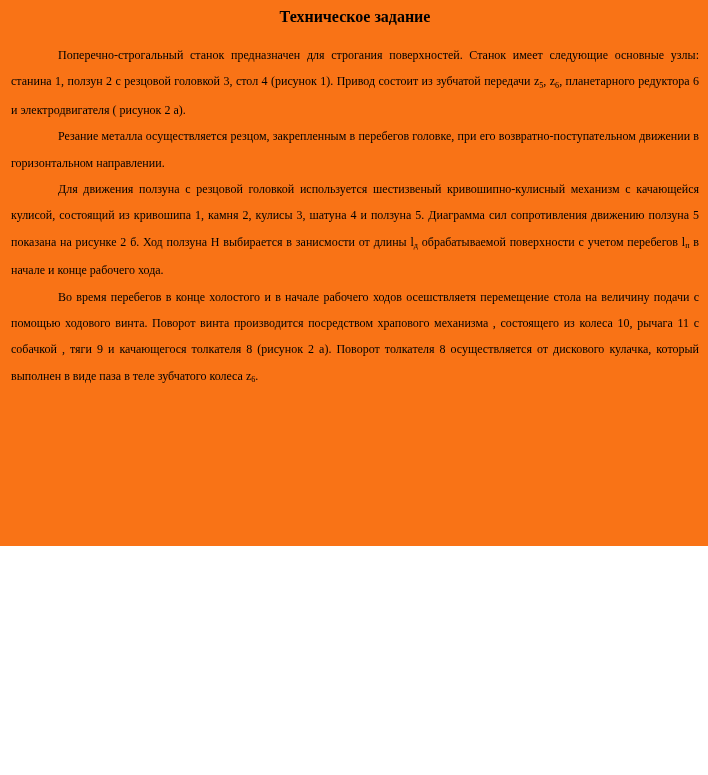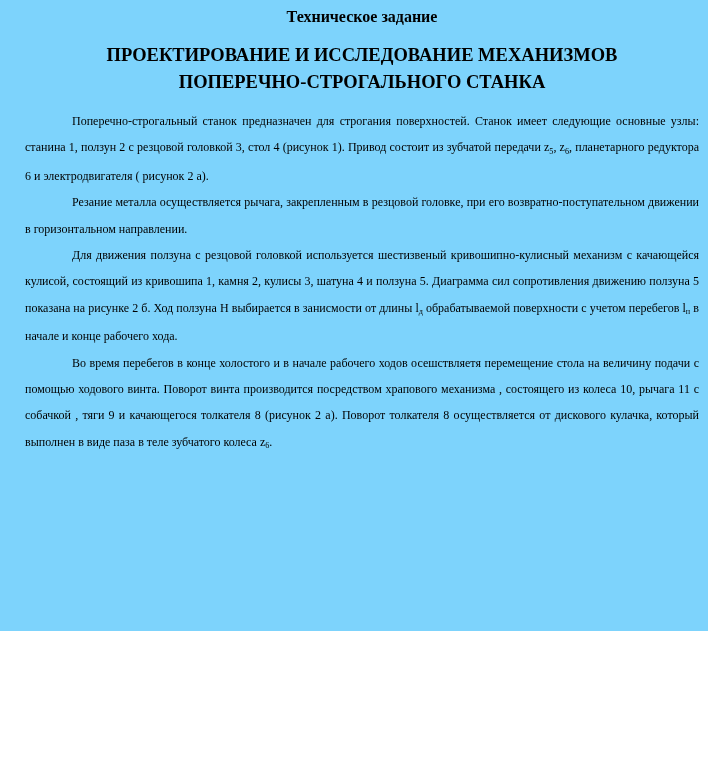--- a/index.html
+++ b/index.html
@@ -2,26 +2,26 @@
 <html><head>
 <meta charset="utf-8">
 <style>
   html, body {
     margin: 0;
     padding: 0;
     background: #ffffff;
   }
   .page {
     width: 708px;
-    height: 631px;
+    height: 546px;
     box-sizing: border-box;
-    background: #7dd3fc;
+    background: #f97316;
     color: #000000;
     font-family: "Liberation Serif", "DejaVu Serif", serif;
-    padding: 6px 9px 0 25px;
+    padding: 6px 9px 0 11px;
     overflow: hidden;
   }
   .doc-header {
     text-align: center;
     font-weight: bold;
     font-size: 16px;
     line-height: 22px;
     margin-bottom: 14px;
   }
   .doc-title {
@@ -43,24 +43,20 @@
     position: relative;
     top: 0.28em;
   }
 </style>
 </head>
 <body>
 
 <div class="page">
   <div class="doc-header">Техническое задание</div>
 
-  <div class="doc-title">
-    <div>ПРОЕКТИРОВАНИЕ И ИССЛЕДОВАНИЕ МЕХАНИЗМОВ</div>
-    <div>ПОПЕРЕЧНО-СТРОГАЛЬНОГО СТАНКА</div>
-  </div>
 
   <div class="doc-body" id="paragraphs">
       <p class="body-par"><span>Поперечно-строгальный станок предназначен для строгания поверхностей. Станок имеет следующие основные узлы: станина 1, ползун 2 с резцовой головкой 3, стол 4 (рисунок 1). Привод состоит из зубчатой передачи z</span><span class="sub">5</span><span>, z</span><span class="sub">6</span><span>, планетарного редуктора 6 и электродвигателя ( рисунок 2 а).</span></p>
-      <p class="body-par"><span>Резание металла осуществляется рычага, закрепленным в резцовой головке, при его возвратно-поступательном движении в горизонтальном направлении.</span></p>
+      <p class="body-par"><span>Резание металла осуществляется резцом, закрепленным в перебегов головке, при его возвратно-поступательном движении в горизонтальном направлении.</span></p>
       <p class="body-par"><span>Для движения ползуна с резцовой головкой используется шестизвеный кривошипно-кулисный механизм с качающейся кулисой, состоящий из кривошипа 1, камня 2, кулисы 3, шатуна 4 и ползуна 5. Диаграмма сил сопротивления движению ползуна 5 показана на рисунке 2 б. Ход ползуна Н выбирается в занисмости от длины l</span><span class="sub">д</span><span> обрабатываемой поверхности с учетом перебегов l</span><span class="sub">п</span><span> в начале и конце рабочего хода.</span></p>
       <p class="body-par"><span>Во время перебегов в конце холостого и в начале рабочего ходов осешствляетя перемещение стола на величину подачи с помощью ходового винта. Поворот винта производится посредством храпового механизма , состоящего из колеса 10, рычага 11 с собачкой , тяги 9 и качающегося толкателя 8 (рисунок 2 а). Поворот толкателя 8 осуществляется от дискового кулачка, который выполнен в виде паза в теле зубчатого колеса z</span><span class="sub">6</span><span>.</span></p>
     </div>
 </div>
 
 </body></html>

